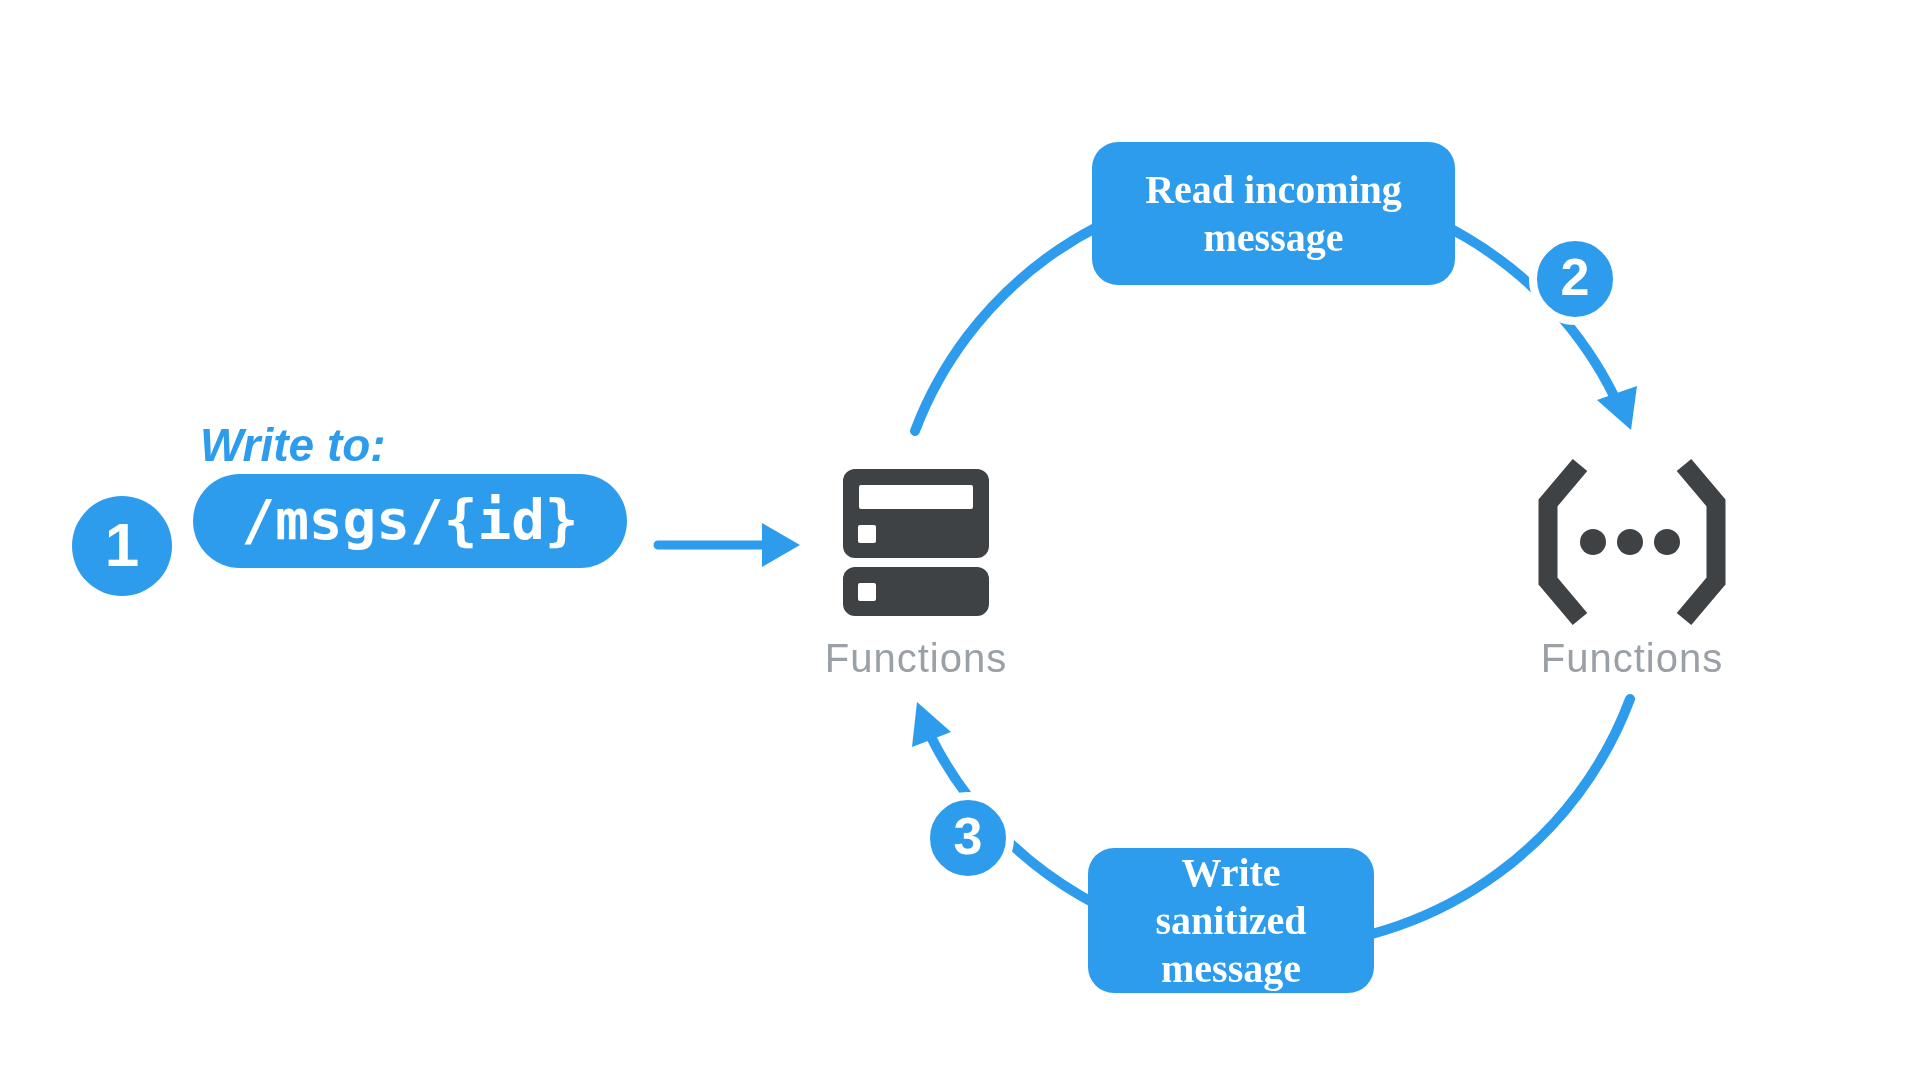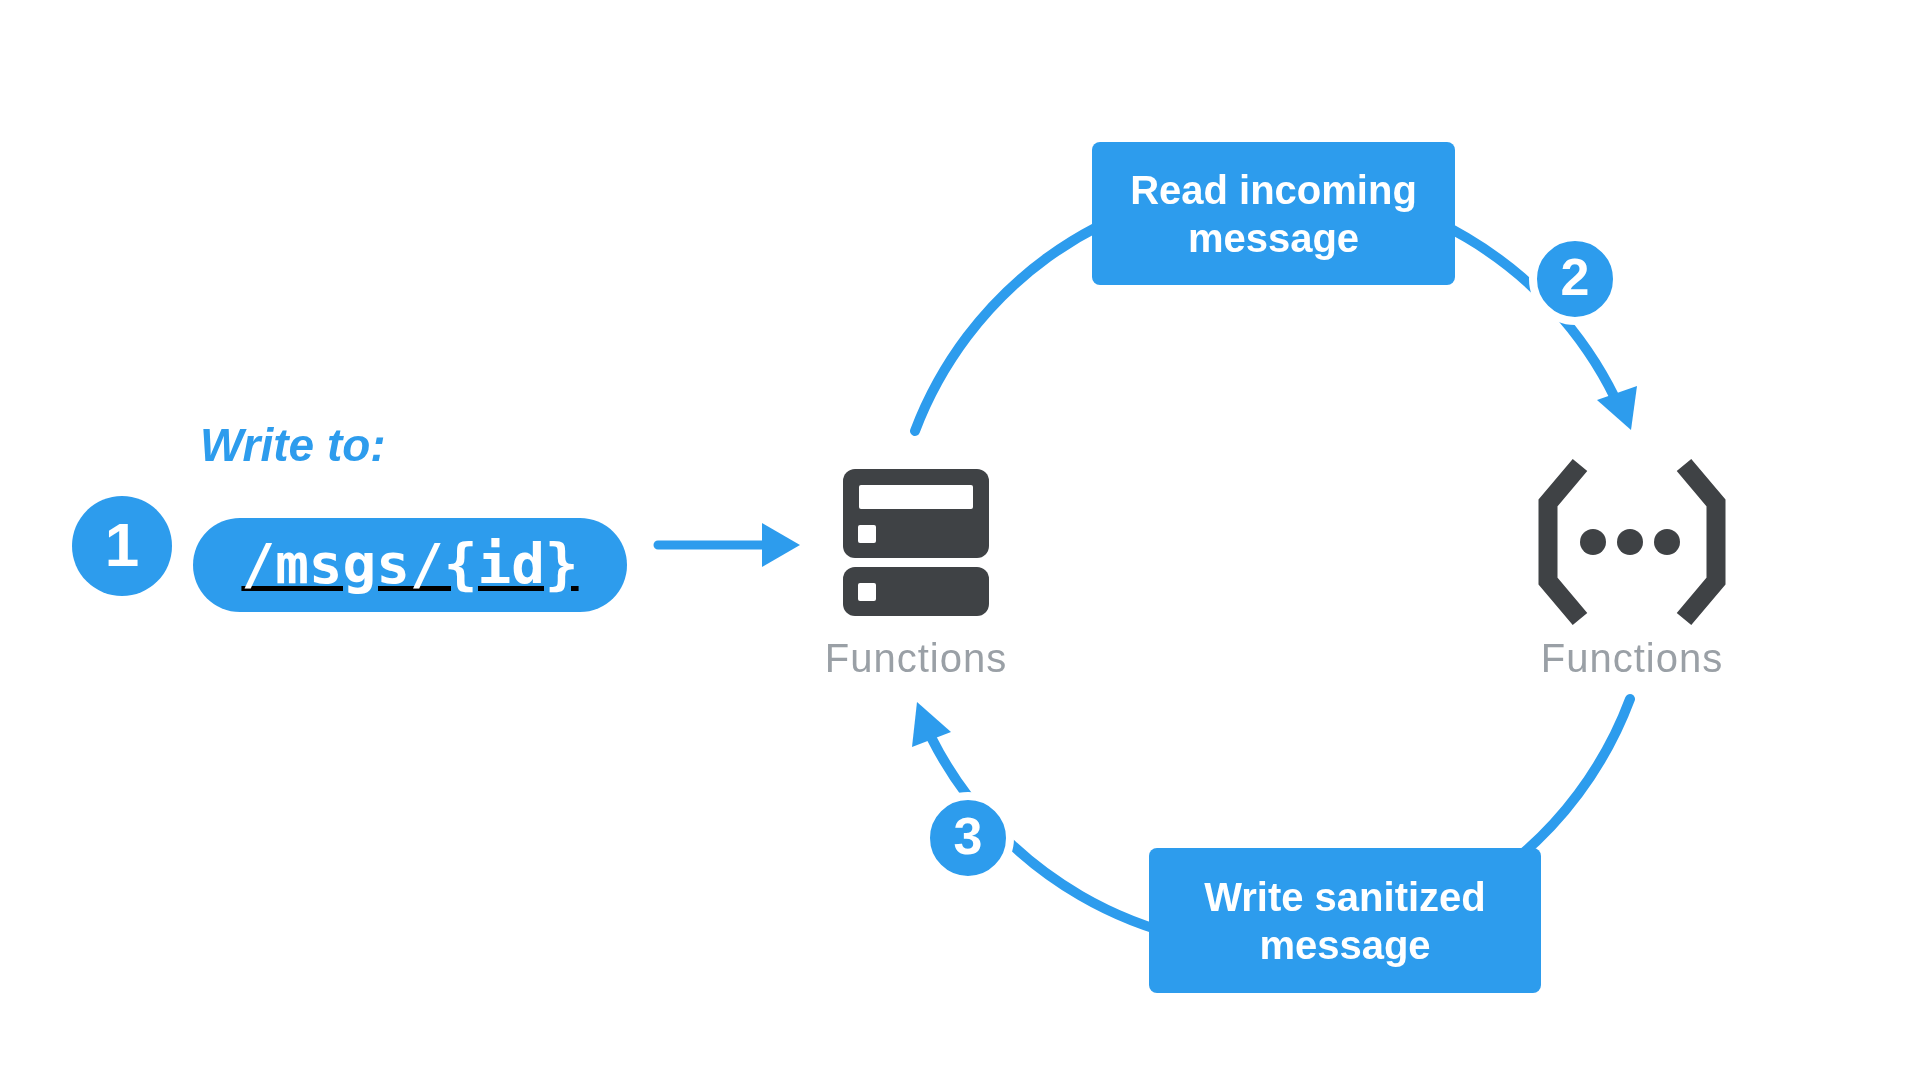--- a/index.html
+++ b/index.html
@@ -46,28 +46,27 @@
     font-size: 46px;
     font-weight: bold;
     color: var(--accent-blue);
     letter-spacing: 0;
     white-space: nowrap;
     font-style: italic;
   }
 
   .pill {
     position: absolute;
-    left: 193px; top: 518px;
+    left: 193px; top: 474px;
     width: 434px; height: 94px;
     background: var(--accent-blue);
     border-radius: 47px;
     display: flex;
     align-items: center;
     justify-content: center;
-    text-decoration: underline;
   }
   .pill .pill-text {
     font-family: "DejaVu Sans Mono", "Liberation Mono", monospace;
     font-size: 56px;
     font-weight: bold;
     color: var(--text-white);
     padding-bottom: 4px;
   }
 
   .badge {
@@ -94,33 +93,34 @@
   .badge-3 {
     left: 922px; top: 792px;
     width: 92px; height: 92px;
     font-size: 52px;
   }
   .badge span { transform: translateY(-2px); }
 
   .action-box {
     position: absolute;
     background: var(--accent-blue);
-    border-radius: 8px;
+    border-radius: 26px;
     display: flex;
     align-items: center;
     justify-content: center;
     text-align: center;
     color: var(--text-white);
     font-size: 40px;
     font-weight: bold;
     line-height: 1.2;
     padding: 0 34px;
+    font-family: Liberation Serif, serif;
   }
   .box-read  { left: 1092px; top: 142px; width: 363px; height: 143px; }
-  .box-write { left: 1149px; top: 848px; width: 392px; height: 145px; }
+  .box-write { left: 1088px; top: 848px; width: 286px; height: 145px; }
 
   .node-icon { position: absolute; }
   .icon-database { left: 842px; top: 468px; }
   .icon-functions { left: 1532px; top: 451px; }
   .dark-shape { fill: var(--icon-dark); }
   .light-shape { fill: var(--background); }
   .bracket {
     fill: none;
     stroke: var(--icon-dark);
     stroke-width: 19;

